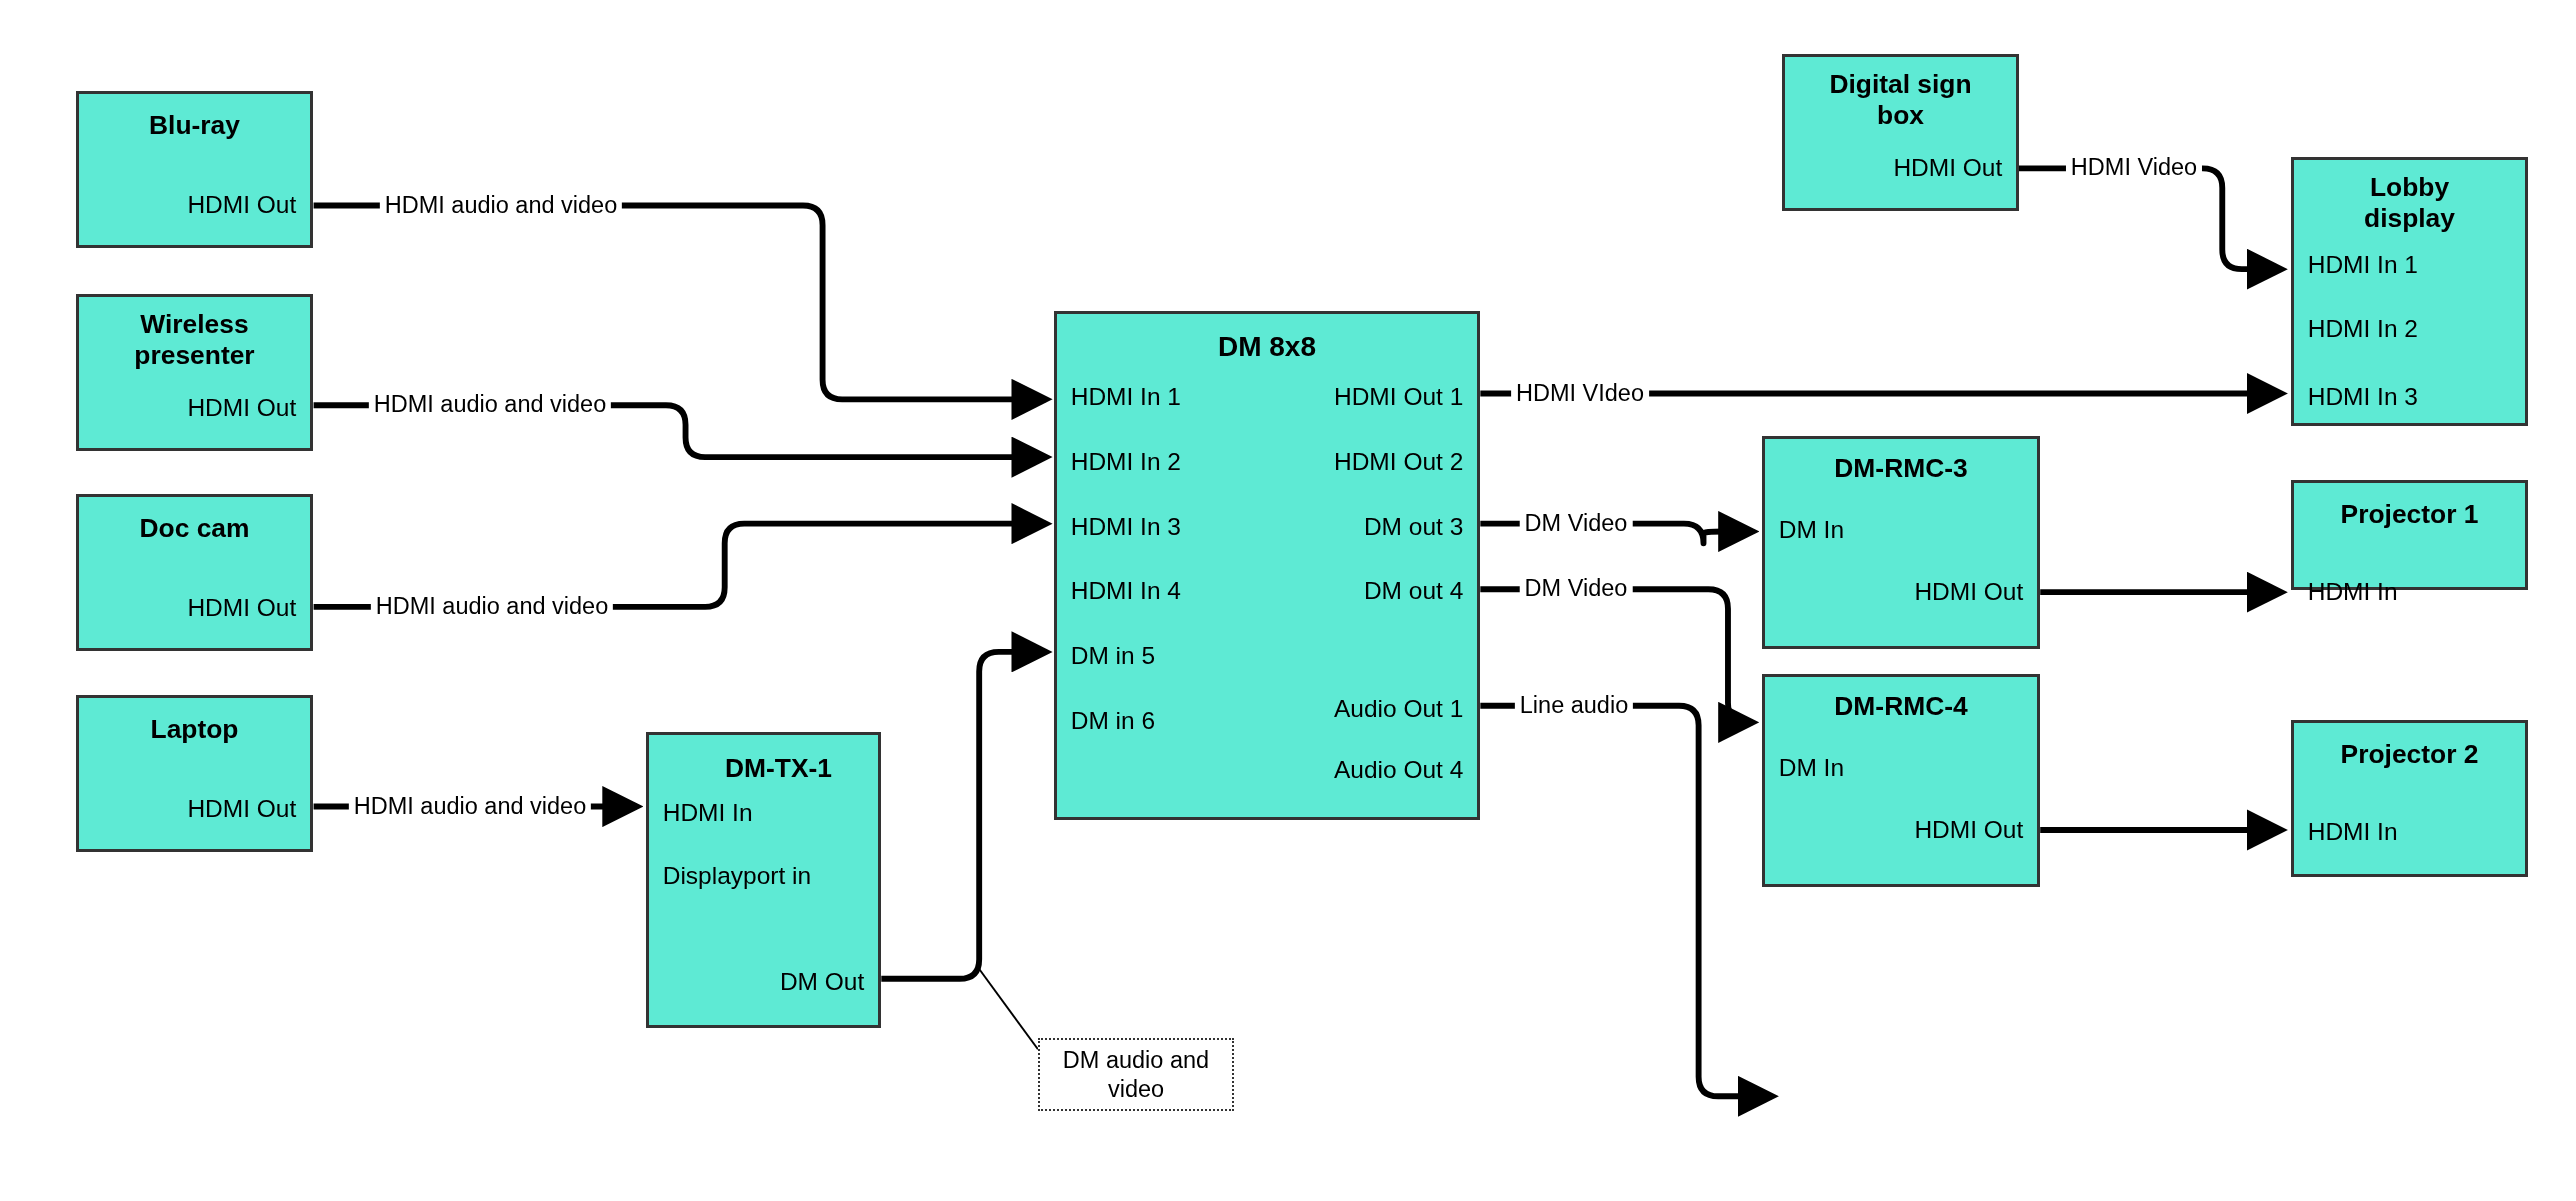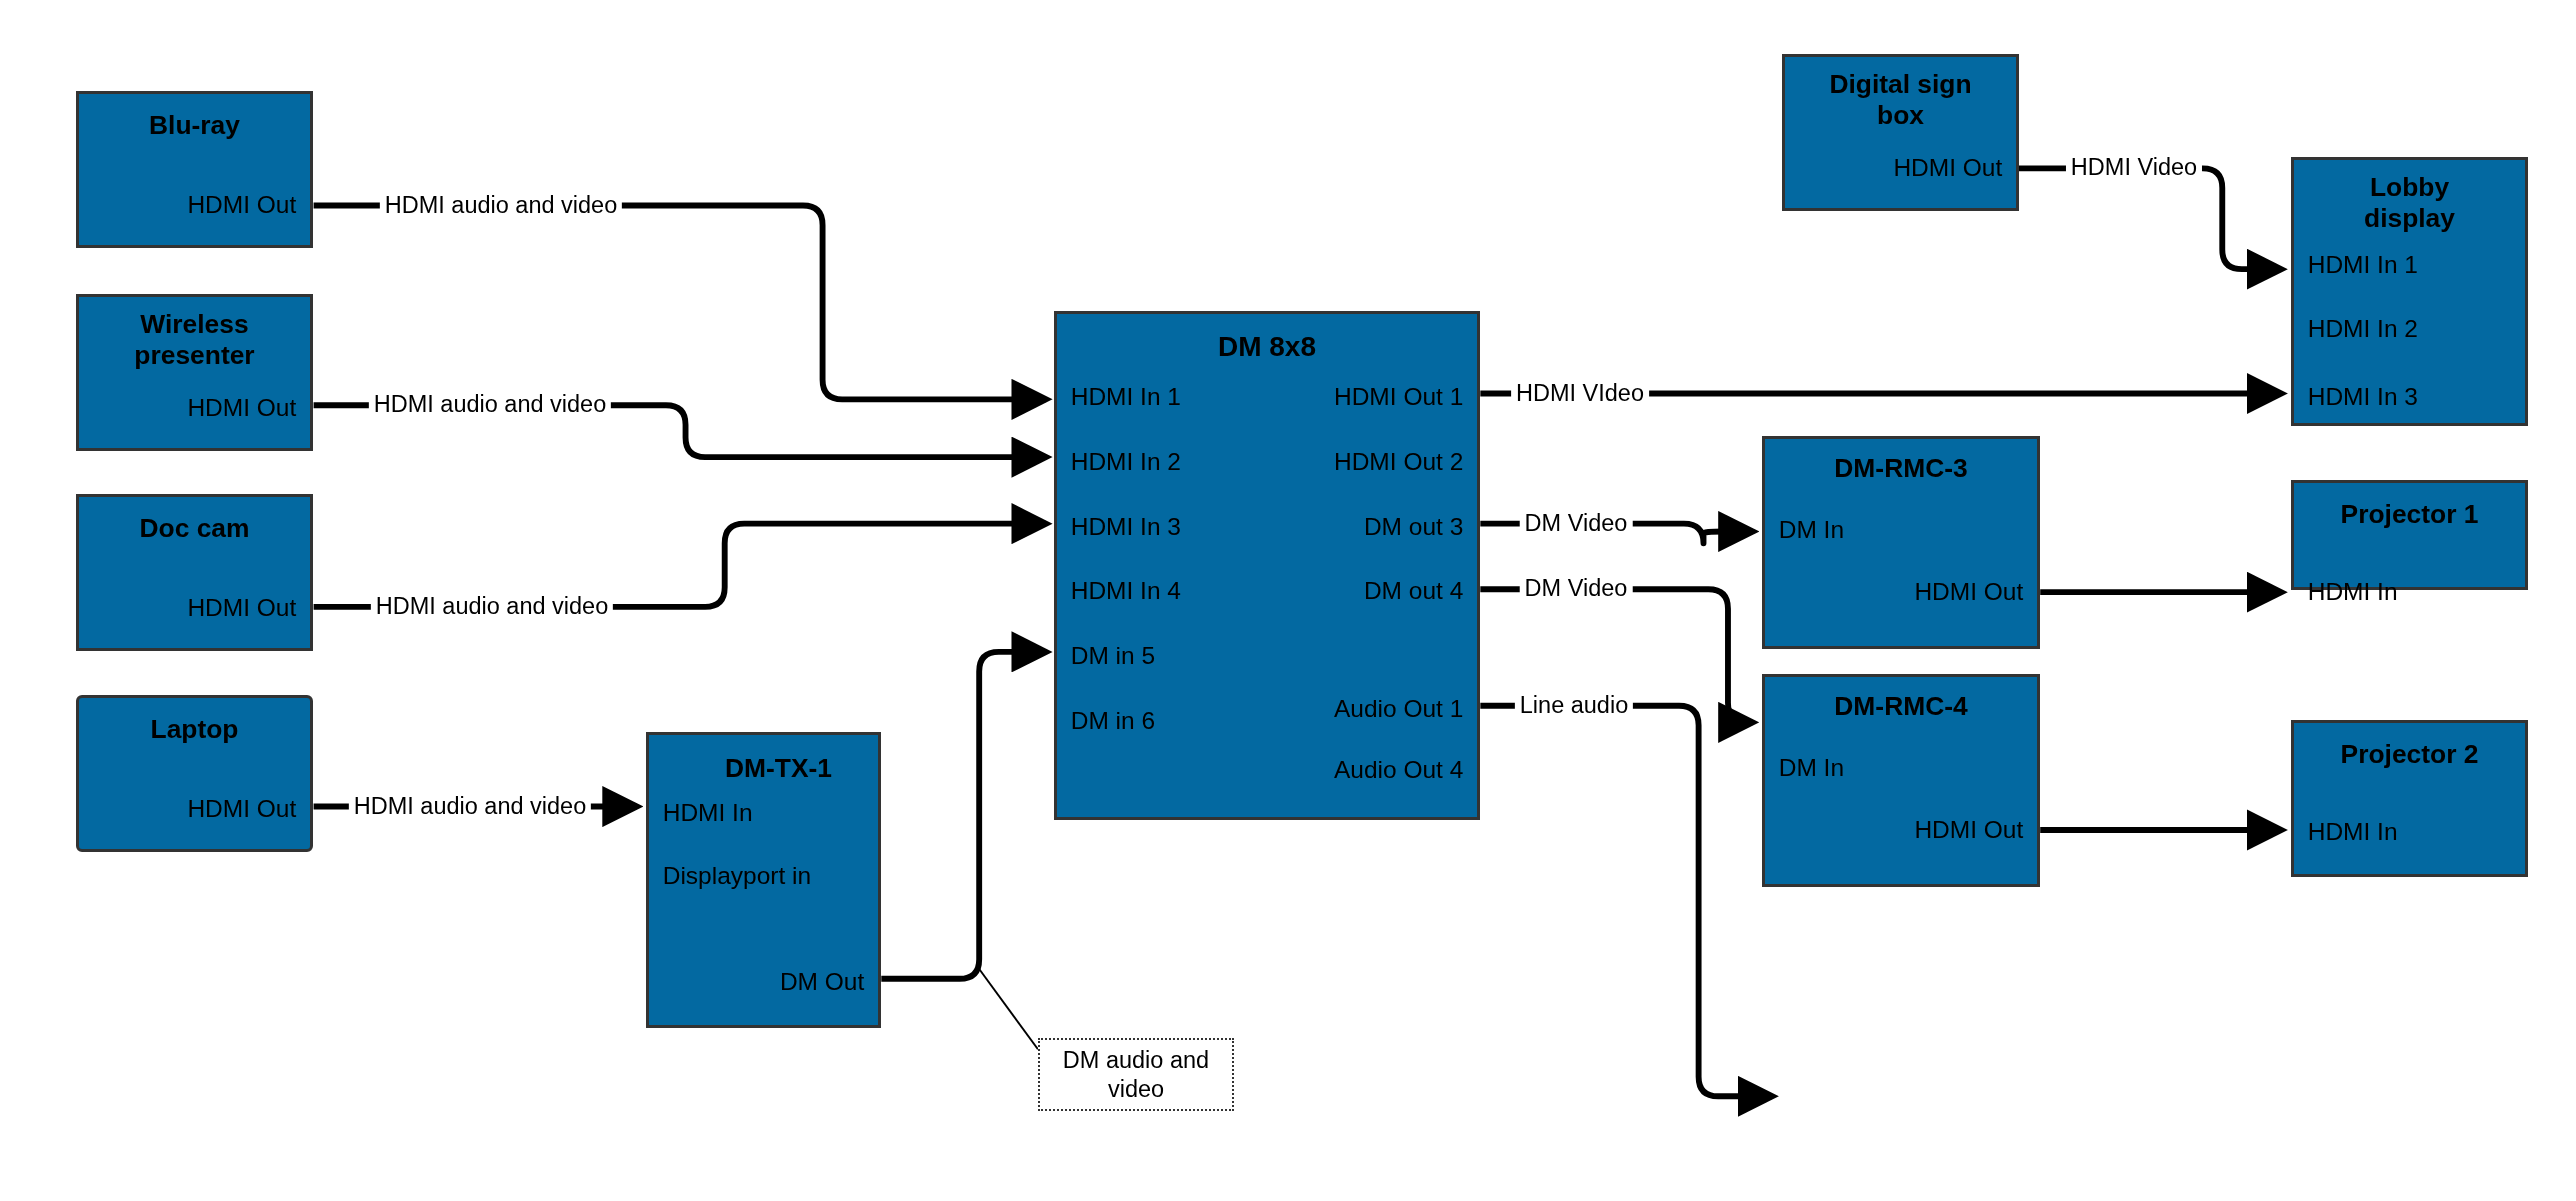--- a/index.html
+++ b/index.html
@@ -21,21 +21,21 @@
     position: absolute;
     left: 0; top: 0;
     width: 2576px;
     height: 1201px;
     pointer-events: none;
   }
   .node {
     position: absolute;
     box-sizing: border-box;
     border: 3.9px solid #333333;
-    background: #0369a1;
+    background: #5eead4;
   }
   .node-title {
     position: absolute;
     left: 0;
     right: 0;
     text-align: center;
     font-weight: bold;
     color: #000000;
     line-height: 1.18;
   }
@@ -121,21 +121,21 @@
     <div class="node-title" style="top:11.7px; font-size:26.4px; white-space:pre-line;">Wireless
 presenter</div>
     <div class="port port-right" style="right:13.7px; top:98px; font-size:24.5px;">HDMI Out</div>
   </div>
 
   <div class="node" style="left:76px; top:494px; width:237px; height:157px;">
     <div class="node-title" style="top:15.7px; font-size:26.4px;">Doc cam</div>
     <div class="port port-right" style="right:13.7px; top:98px; font-size:24.5px;">HDMI Out</div>
   </div>
 
-  <div class="node" style="left:76px; top:695px; width:237px; height:157px;border-radius:6px;">
+  <div class="node" style="left:76px; top:695px; width:237px; height:157px;">
     <div class="node-title" style="top:15.7px; font-size:26.4px;">Laptop</div>
     <div class="port port-right" style="right:13.7px; top:98px; font-size:24.5px;">HDMI Out</div>
   </div>
 
   <div class="node" style="left:646px; top:732px; width:235px; height:296px;">
     <div class="node-title" style="top:17.6px; font-size:26.4px;padding-left:30px;">DM-TX-1</div>
     <div class="port port-left" style="left:13.7px; top:65px; font-size:24.5px;">HDMI In</div>
     <div class="port port-left" style="left:13.7px; top:128px; font-size:24.5px;">Displayport in</div>
     <div class="port port-right" style="right:13.7px; top:234px; font-size:24.5px;">DM Out</div>
   </div>

